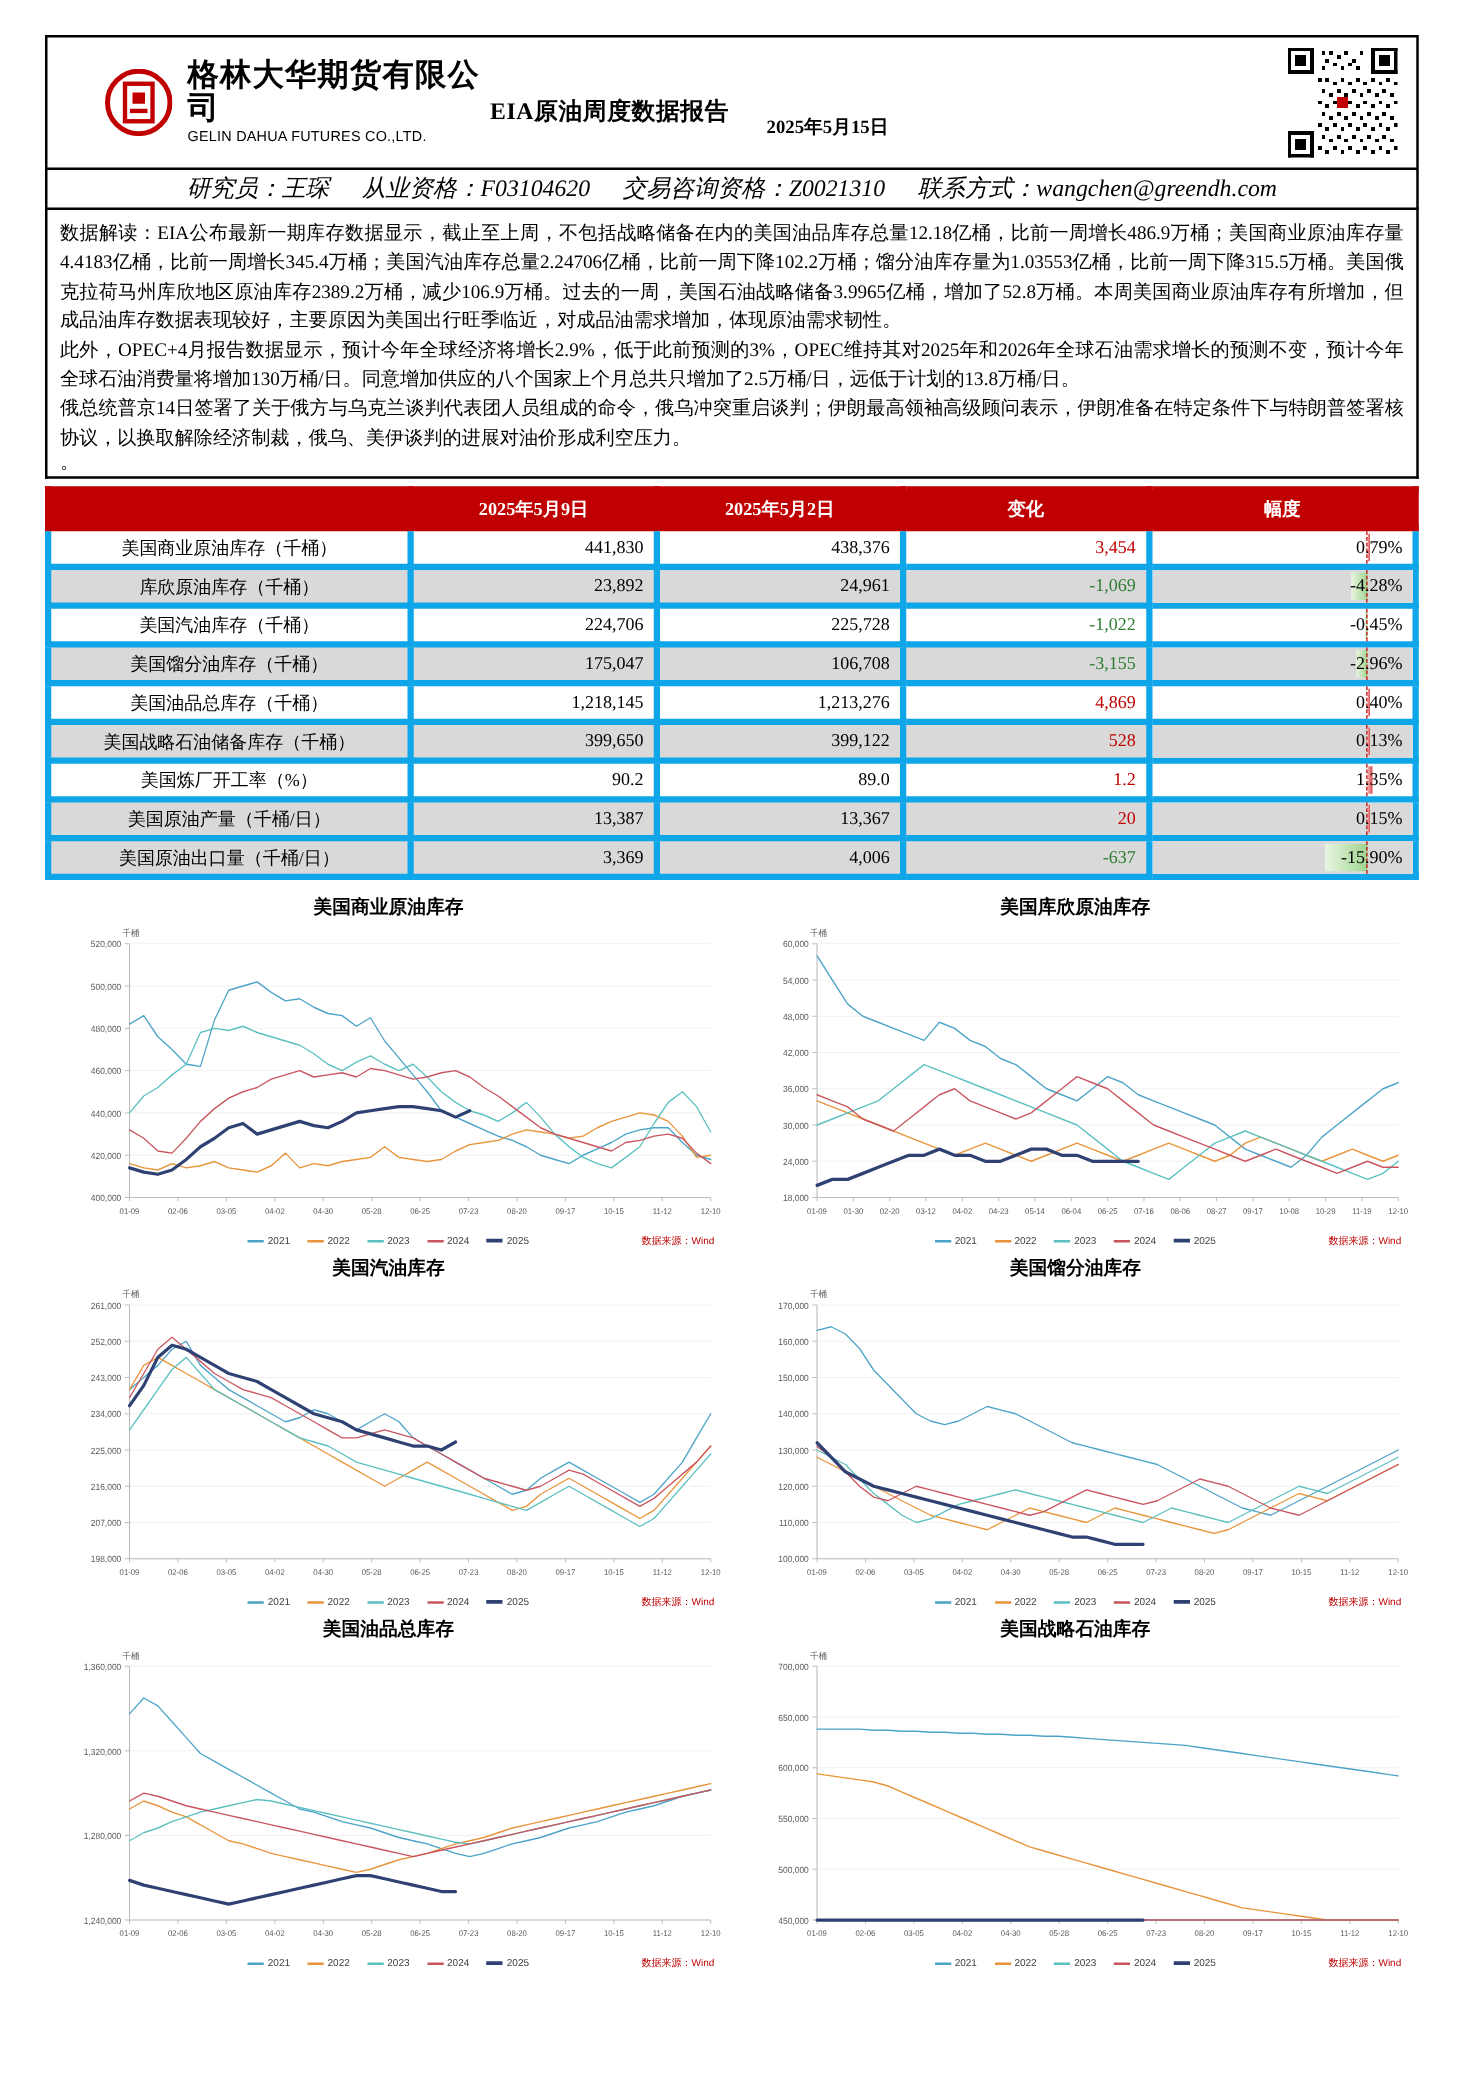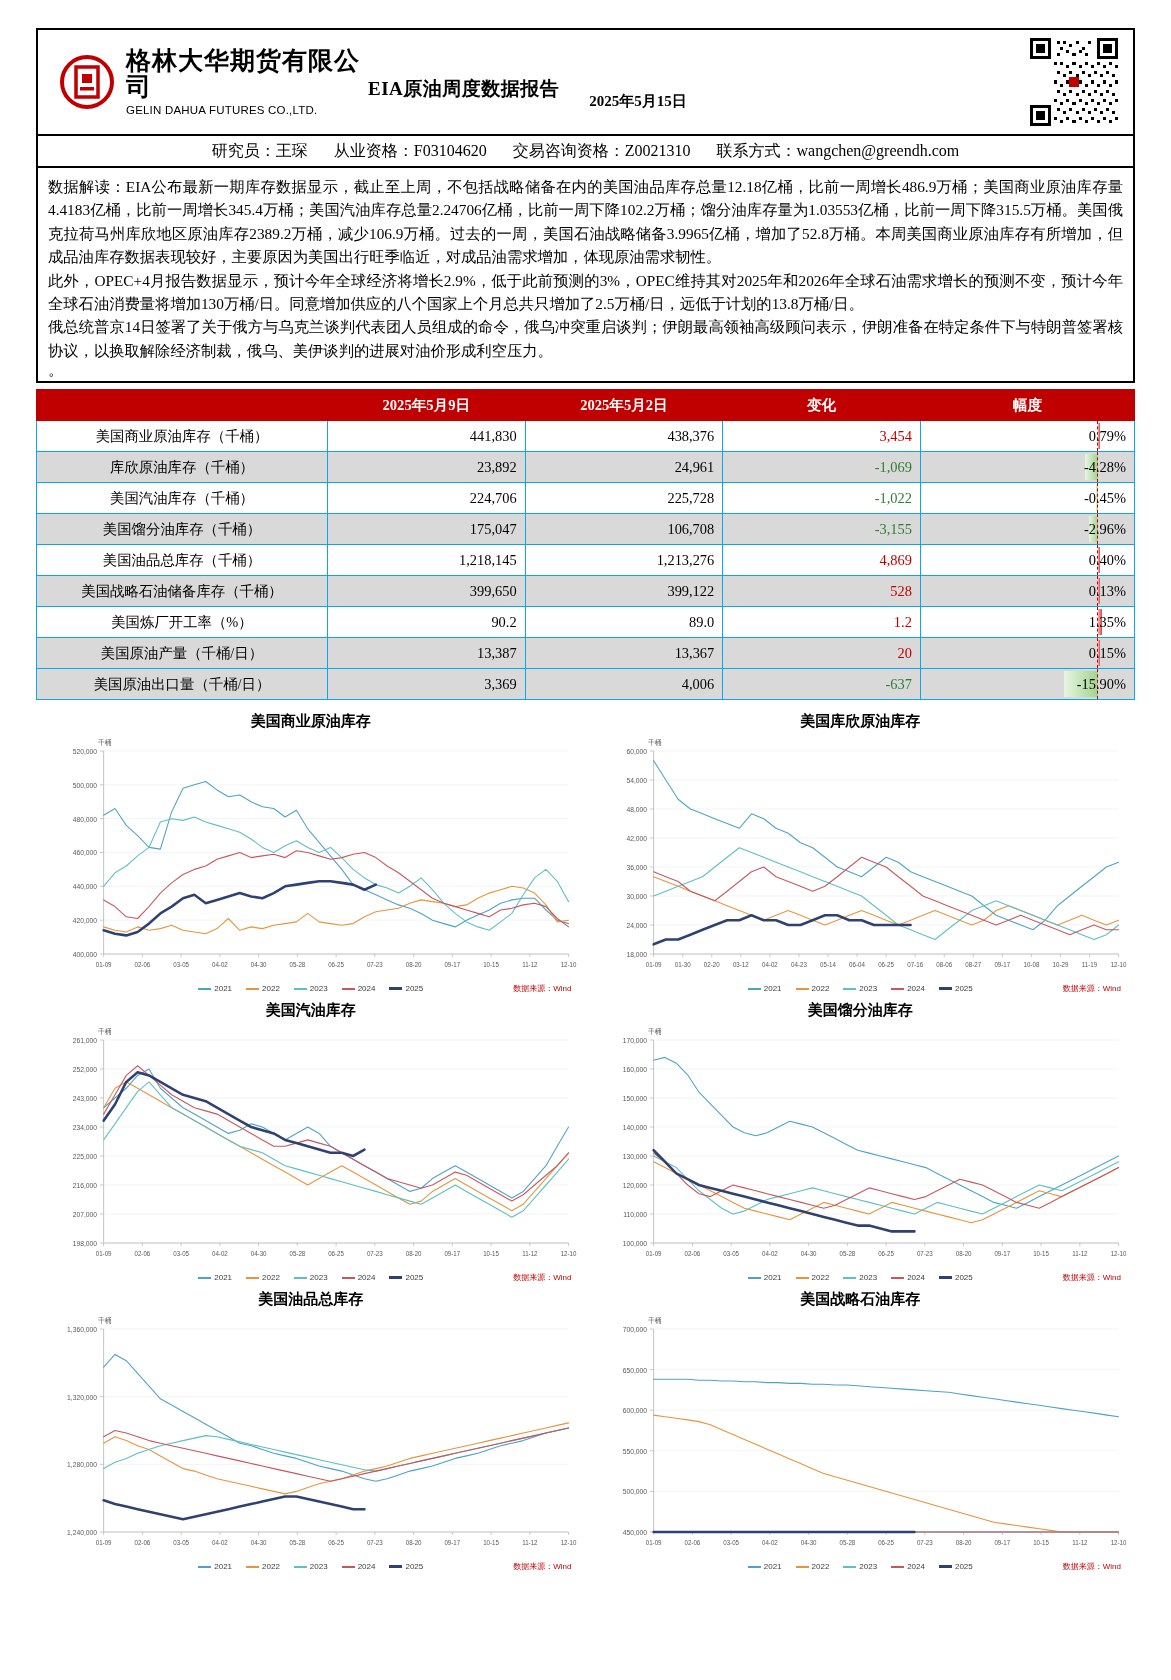--- a/index.html
+++ b/index.html
@@ -7,45 +7,45 @@
   body {
     width:1171px; height:1680px;
     background:#ffffff;
     font-family:"Liberation Serif", "DejaVu Serif", serif;
     color:#000;
     overflow:hidden;
   }
   .page { position:relative; width:1171px; height:1680px; padding:28px 36px 0 36px; }
 
   
-  .header-box { border:2px solid #000; display:flex; align-items:stretch; height:108px; }
+  .header-box { border:2px solid #000; display:flex; align-items:stretch; height:108px;padding-left:24px; }
   .logo-cell { width:330px; display:flex; align-items:center; padding-left:22px; gap:12px; }
   .logo-mark { width:54px; height:54px; flex:0 0 54px; position:relative; }
   .logo-mark svg { display:block; }
   .logo-text { line-height:1.05; }
   .logo-cn { font-size:25px; font-weight:bold; letter-spacing:1px; font-family:"Liberation Serif", serif; }
   .logo-en { font-size:11.5px; letter-spacing:.2px; font-family:"Liberation Sans", sans-serif; margin-top:4px; }
   .title-cell { flex:1; display:flex; flex-direction:row; align-items:center; justify-content:flex-start; padding-top:14px; }
   .rpt-title { font-size:19px; font-weight:bold; letter-spacing:.5px; }
   .rpt-date { font-size:15px; font-weight:bold; margin-top:24px; margin-left:30px; }
   .qr-cell { width:118px; display:flex; align-items:center; justify-content:center; }
   .qr { width:88px; height:88px; }
 
-  .meta-box { border:2px solid #000; border-top:none; height:32px; display:flex; align-items:center; justify-content:center; gap:26px; font-size:16px; }
+  .meta-box { border:2px solid #000; border-top:none; height:32px; display:flex; align-items:center; justify-content:center; gap:26px; font-size:19px;font-style:italic; }
   .meta-box span { white-space:nowrap; }
   .meta-mail { font-family:"Liberation Serif", serif; }
 
   
   .text-box { border:2px solid #000; border-top:none; padding:7px 10px 4px 10px; }
   .text-box p { margin:0; font-size:15.3px; line-height:1.53; text-align:justify; text-justify:inter-ideograph; font-family:"Liberation Serif", serif; }
   .tail-dot { font-size:15.3px; line-height:1.0; }
 
   
   table.data { width:100%; border-collapse:collapse; margin-top:6px; font-size:14.4px; table-layout:fixed; }
-  table.data th, table.data td { border:1px solid #0ea5e9; height:31px; padding:0 8px; }
+  table.data th, table.data td { border:5px solid #0ea5e9; height:31px; padding:0 8px; }
   table.data thead th { background:#C00000; color:#fff; font-weight:bold; text-align:center; font-size:14.6px; border-color:#C00000; }
   table.data thead th.blank { background:#C00000; }
   table.data td.label { text-align:center; }
   table.data td.num { text-align:right; }
   table.data tr.alt td { background:#D9D9D9; }
   .chg-up { color:#C00000; }
   .chg-dn { color:#2E7D32; }
   td.bar { position:relative; text-align:right; padding-right:40px; }
   td.bar .fill { position:absolute; top:2px; bottom:2px; }
   td.bar .axis { position:absolute; top:0; bottom:0; width:0; border-left:1px dashed #C00000; }

